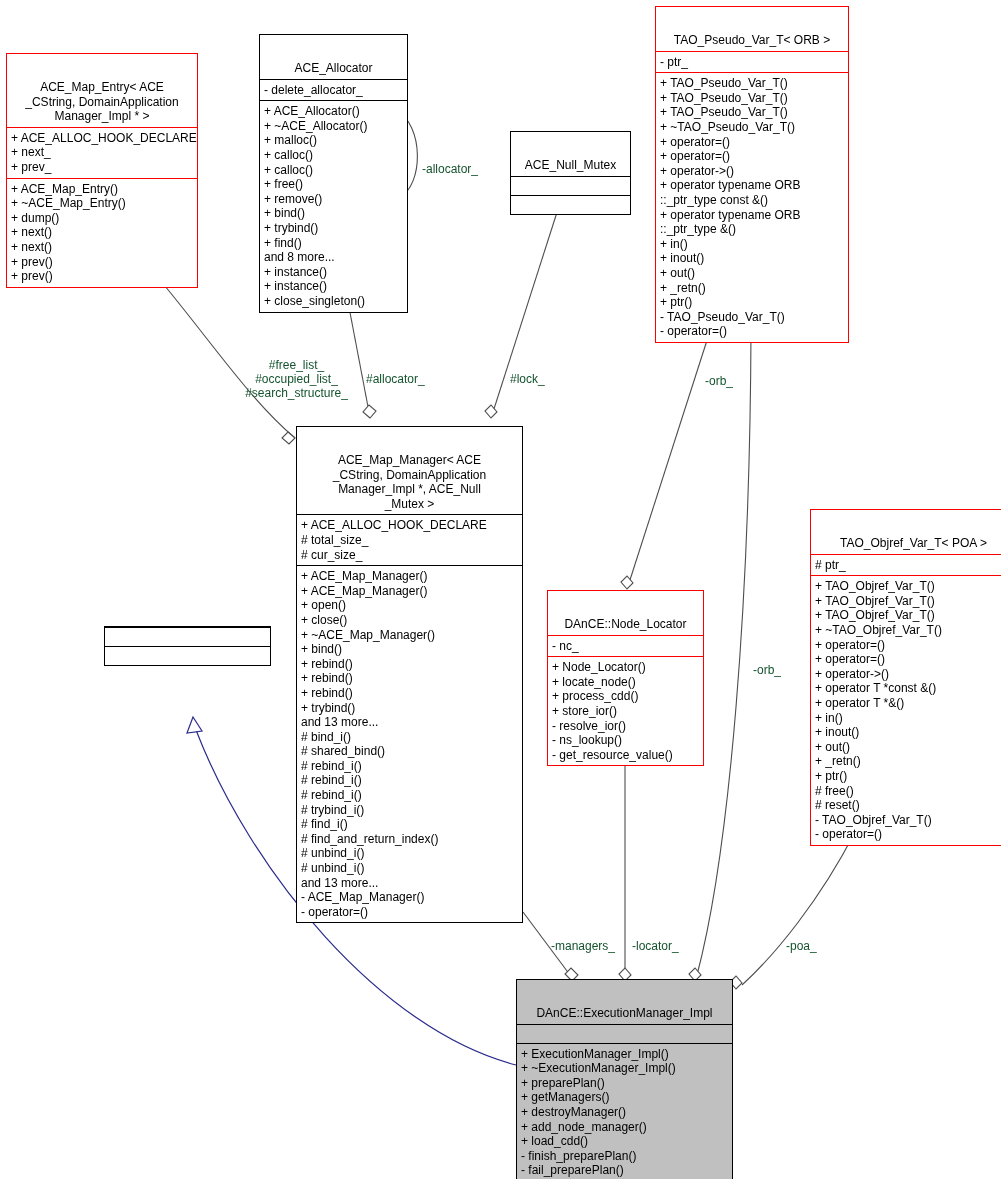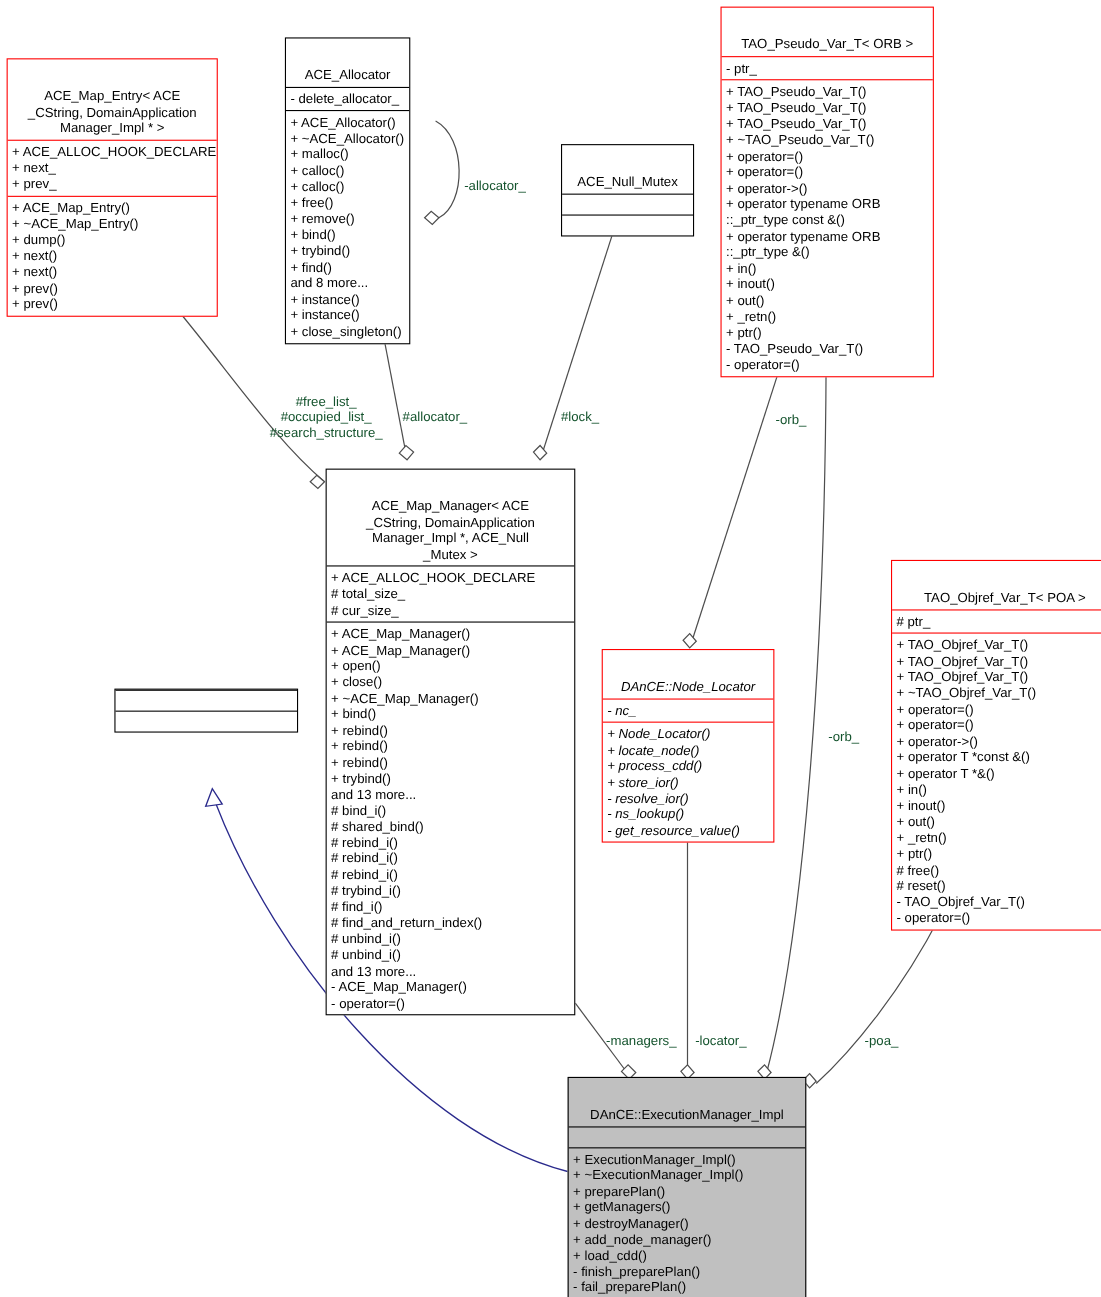--- a/index.html
+++ b/index.html
@@ -119,21 +119,21 @@
       <div class="row">+ ACE_Map_Entry()</div>
       <div class="row">+ ~ACE_Map_Entry()</div>
       <div class="row">+ dump()</div>
       <div class="row">+ next()</div>
       <div class="row">+ next()</div>
       <div class="row">+ prev()</div>
       <div class="row">+ prev()</div>
     </div>
   </div>
 
-  <div class="uml-box" style="left:259px; top:34px; width:114px;">
+  <div class="uml-box" style="left:259px; top:34px; width:149px;">
     <div class="sec-title">ACE_Allocator</div>
     <div class="sec-attrs">
       <div class="row">- delete_allocator_</div>
     </div>
     <div class="sec-ops">
       <div class="row">+ ACE_Allocator()</div>
       <div class="row">+ ~ACE_Allocator()</div>
       <div class="row">+ malloc()</div>
       <div class="row">+ calloc()</div>
       <div class="row">+ calloc()</div>
@@ -218,21 +218,21 @@
       <div class="row">- ACE_Map_Manager()</div>
       <div class="row">- operator=()</div>
     </div>
   </div>
 
   <div class="uml-box" style="left:104px; top:626px; width:167px;">
     <div class="sec-empty"></div>
     <div class="sec-empty"></div>
   </div>
 
-  <div class="uml-box red" style="left:547px; top:590px; width:157px;font-style:italic;">
+  <div class="uml-box red" style="left:547px; top:590px; width:157px;">
     <div class="sec-title">DAnCE::Node_Locator</div>
     <div class="sec-attrs">
       <div class="row">- nc_</div>
     </div>
     <div class="sec-ops">
       <div class="row">+ Node_Locator()</div>
       <div class="row">+ locate_node()</div>
       <div class="row">+ process_cdd()</div>
       <div class="row">+ store_ior()</div>
       <div class="row">- resolve_ior()</div>

